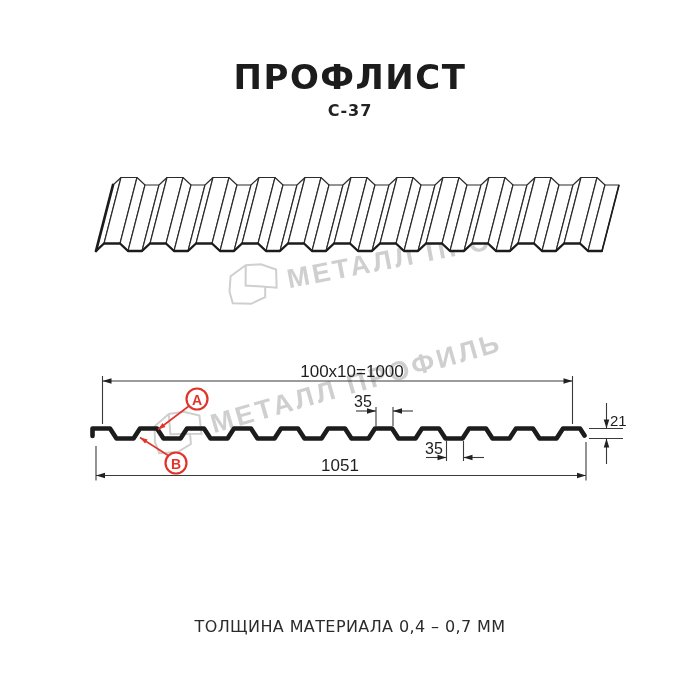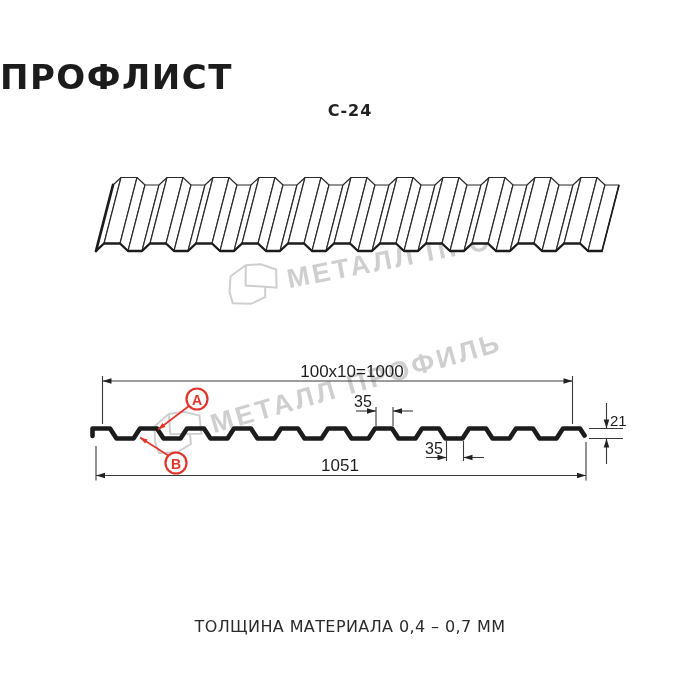--- a/index.html
+++ b/index.html
@@ -1,35 +1,35 @@
 <!DOCTYPE html>
 <html><head>
 <meta charset="utf-8">
 <style>
   html,body{margin:0;padding:0;background:#fff}
   .page{position:relative;width:700px;height:700px;background:#fff;overflow:hidden;
         font-family:"DejaVu Sans","Liberation Sans",sans-serif}
-  .title{position:absolute;top:57px;left:0;width:700px;
+  .title{position:absolute;top:57px;left:0;width:700px;text-align:center;
          font-size:34px;font-weight:bold;letter-spacing:1.5px;color:#1c1c1c}
   .subtitle{position:absolute;top:101px;left:0;width:700px;text-align:center;
          font-size:16px;font-weight:600;letter-spacing:1px;color:#222}
   .footer{position:absolute;top:617px;left:0;width:700px;text-align:center;
          font-size:16px;font-weight:400;letter-spacing:.4px;color:#2b2b2b}
   svg.draw{position:absolute;left:0;top:0}
   svg text.dim{font-family:"Liberation Sans","DejaVu Sans",sans-serif;fill:#1e1e1e}
   svg text.wm{font-family:"Liberation Sans","DejaVu Sans",sans-serif;font-weight:bold;letter-spacing:3px}
   svg text.callout{font-family:"Liberation Sans","DejaVu Sans",sans-serif;font-weight:bold}
 </style>
 </head>
 <body>
 
 <div class="page">
 
   <div class="title">ПРОФЛИСТ</div>
-  <div class="subtitle">С-24</div>
+  <div class="subtitle">С-37</div>
 
   <svg class="draw" width="700" height="700" viewBox="0 0 700 700">
 
     <g transform="translate(230,310) rotate(-11)">
       <path d="M3,24 L7,9 L24,1 L39,3 L53,11 L50,29 L39,26 L37,36 L22,40 L4,36 Z M24,1 L20,21 L39,26" transform="translate(0,-42)" fill="none" stroke-width="2" stroke="#cfcfcf"></path>
       <text class="wm" x="62" y="-10" font-size="27" fill="#cfcfcf">МЕТАЛЛ ПРОФИЛЬ</text>
     </g>
 
     <g transform="translate(157,460) rotate(-16)">
       <path d="M3,24 L7,9 L24,1 L39,3 L53,11 L50,29 L39,26 L37,36 L22,40 L4,36 Z M24,1 L20,21 L39,26" transform="translate(0,-42)" fill="none" stroke-width="2" stroke="#cfcfcf"></path>

